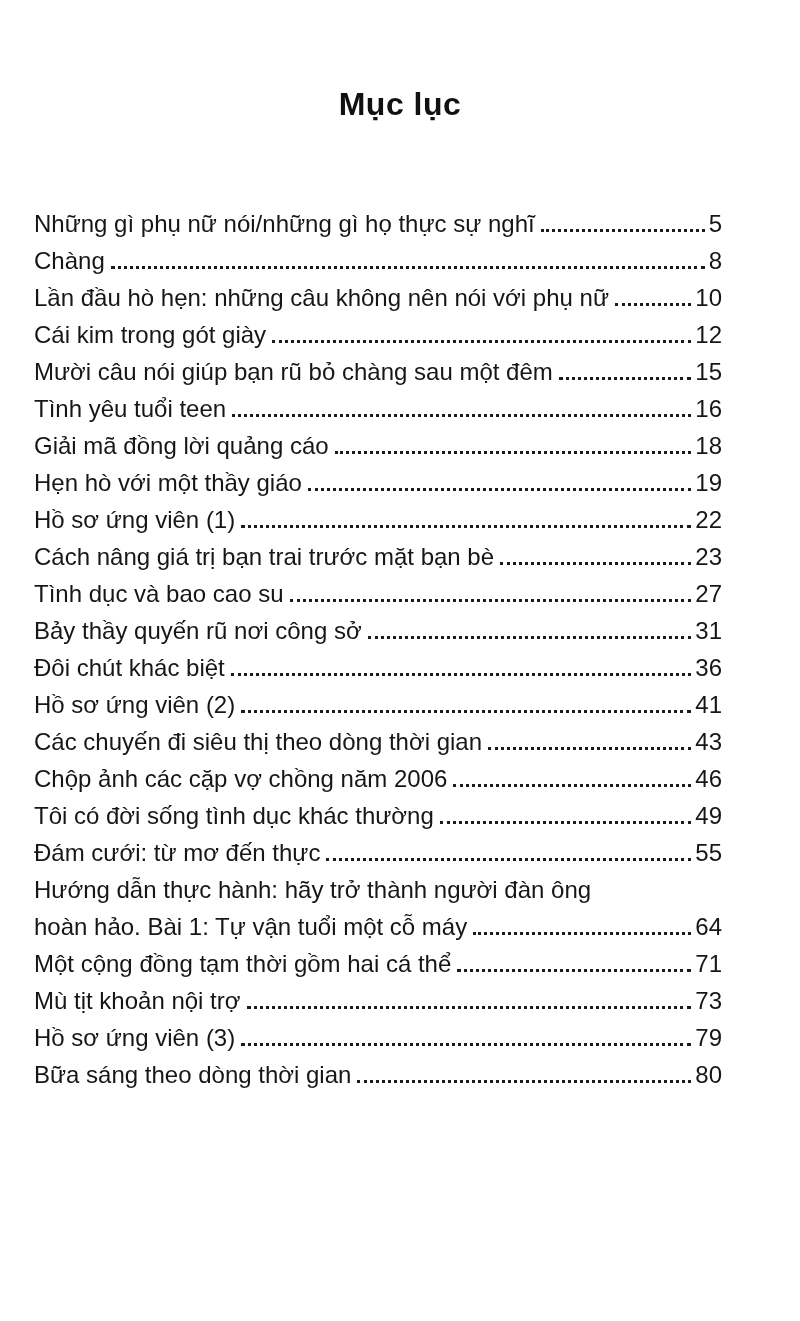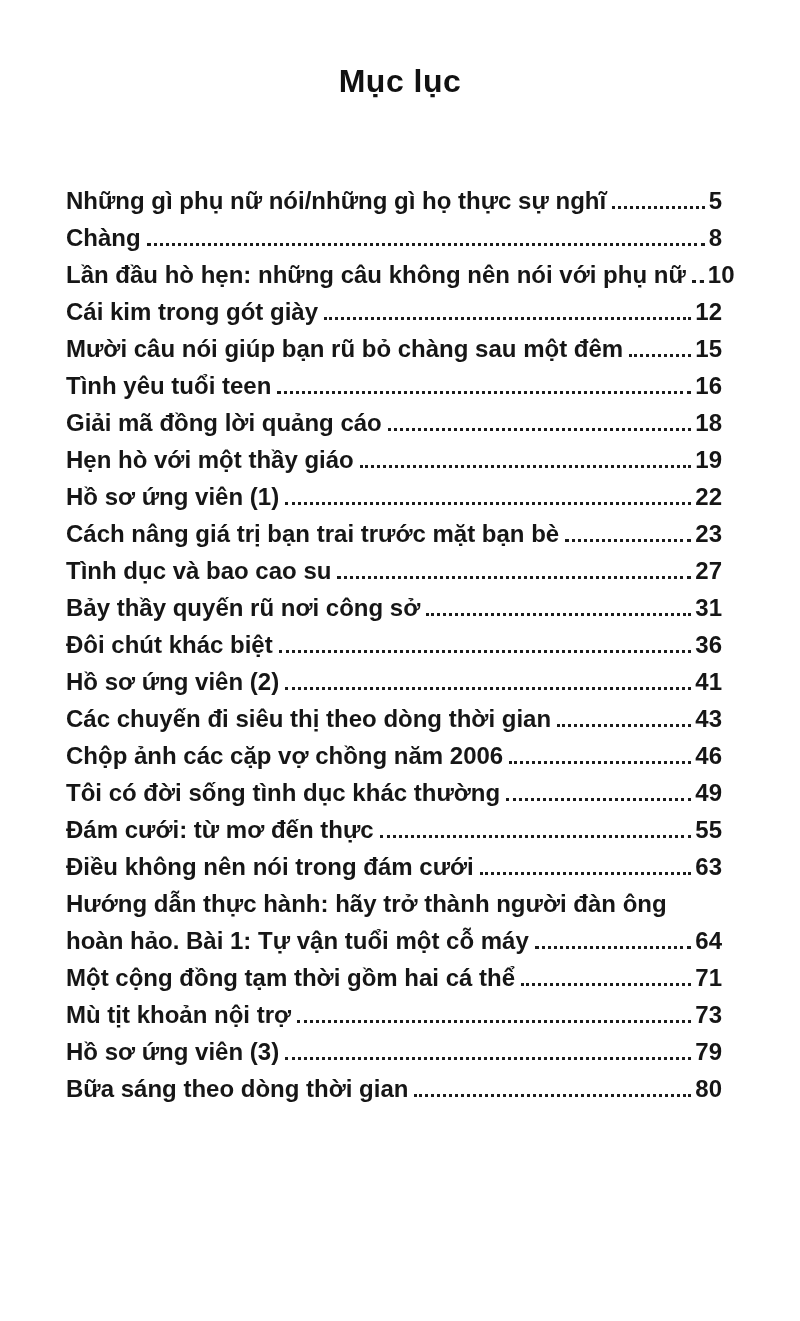--- a/index.html
+++ b/index.html
@@ -9,34 +9,33 @@
     color: #1a1a1a;
     font-family: "Liberation Sans", "DejaVu Sans", sans-serif;
   }
   .page {
     position: relative;
     width: 800px;
     height: 1321px;
     background: #ffffff;
     overflow: hidden;
     box-sizing: border-box;
-    padding-top: 60px;
+    padding-top: 83px;
   }
   .page-title {
     margin: 0;
     text-align: center;
     font-size: 32px;
     font-weight: bold;
     letter-spacing: 0.5px;
     line-height: 42px;
     color: #111111;
   }
   .toc {
-    margin: 80px 78px 0 66px; 
-    font-weight: bold;
+    margin: 80px 78px 0 34px; 
   }
   .toc-row {
     display: flex;
     align-items: baseline;
     height: 37px;
     font-size: 24px;
     line-height: 37px;
     white-space: nowrap;
   }
   .toc-title {
@@ -147,25 +146,20 @@
       <div class="toc-row">
         <span class="toc-title">Tôi có đời sống tình dục khác thường</span>
         <span class="leader"></span>
         <span class="toc-page">49</span>
       </div>
       <div class="toc-row">
         <span class="toc-title">Đám cưới: từ mơ đến thực</span>
         <span class="leader"></span>
         <span class="toc-page">55</span>
       </div>
-      <div class="toc-row">
-        <span class="toc-title">Điều không nên nói trong đám cưới</span>
-        <span class="leader"></span>
-        <span class="toc-page">63</span>
-      </div>
       <div class="toc-row cont">
         <span class="toc-title">Hướng dẫn thực hành: hãy trở thành người đàn ông</span>
       </div>
       <div class="toc-row">
         <span class="toc-title">hoàn hảo. Bài 1: Tự vận tuổi một cỗ máy</span>
         <span class="leader"></span>
         <span class="toc-page">64</span>
       </div>
       <div class="toc-row">
         <span class="toc-title">Một cộng đồng tạm thời gồm hai cá thể</span>

